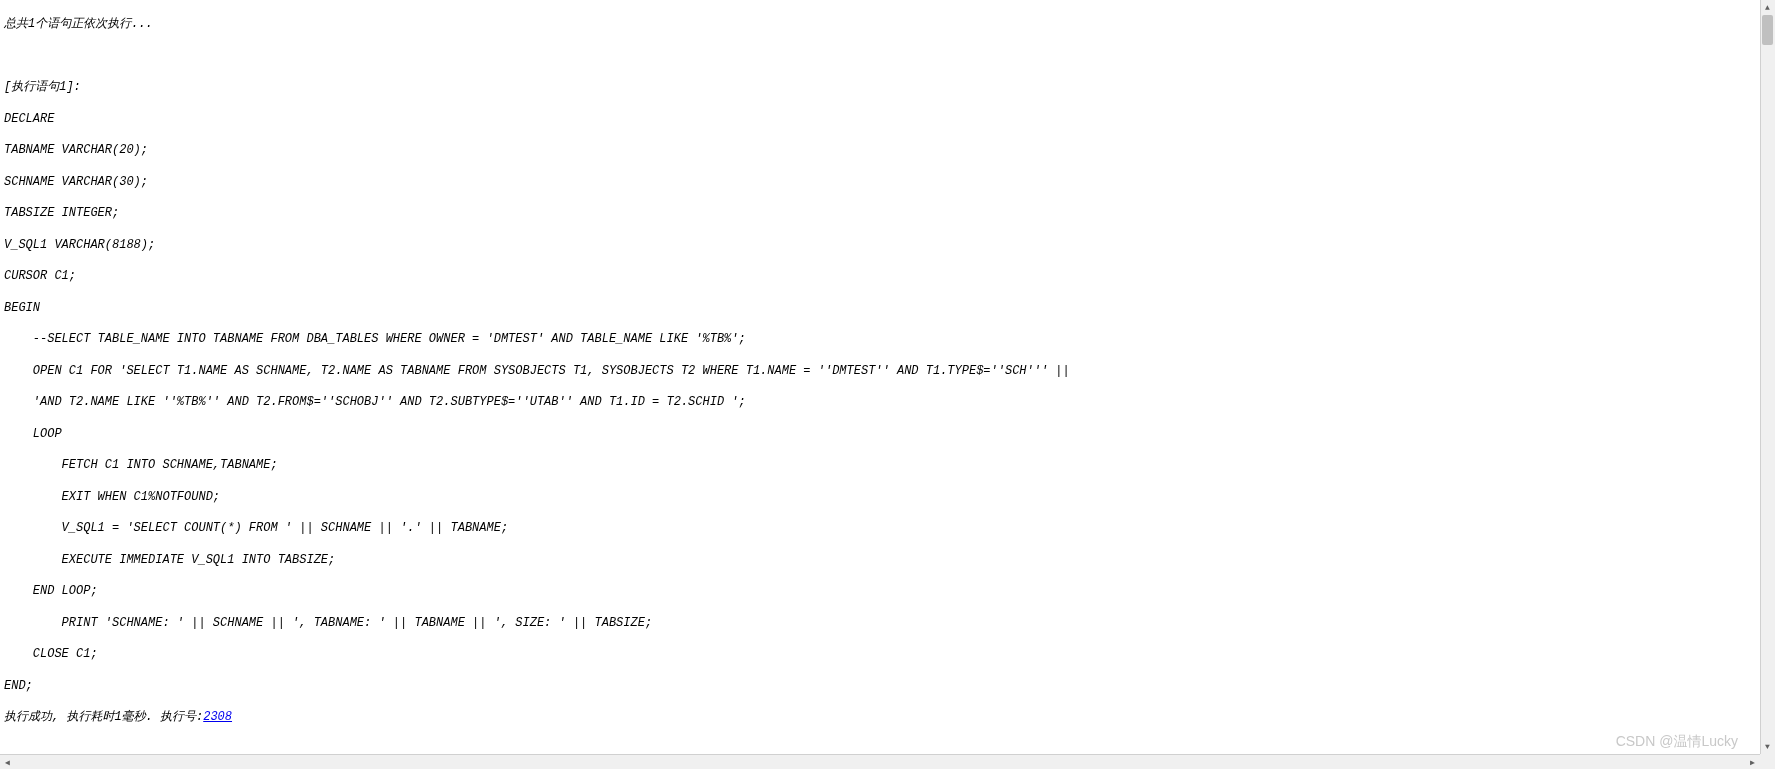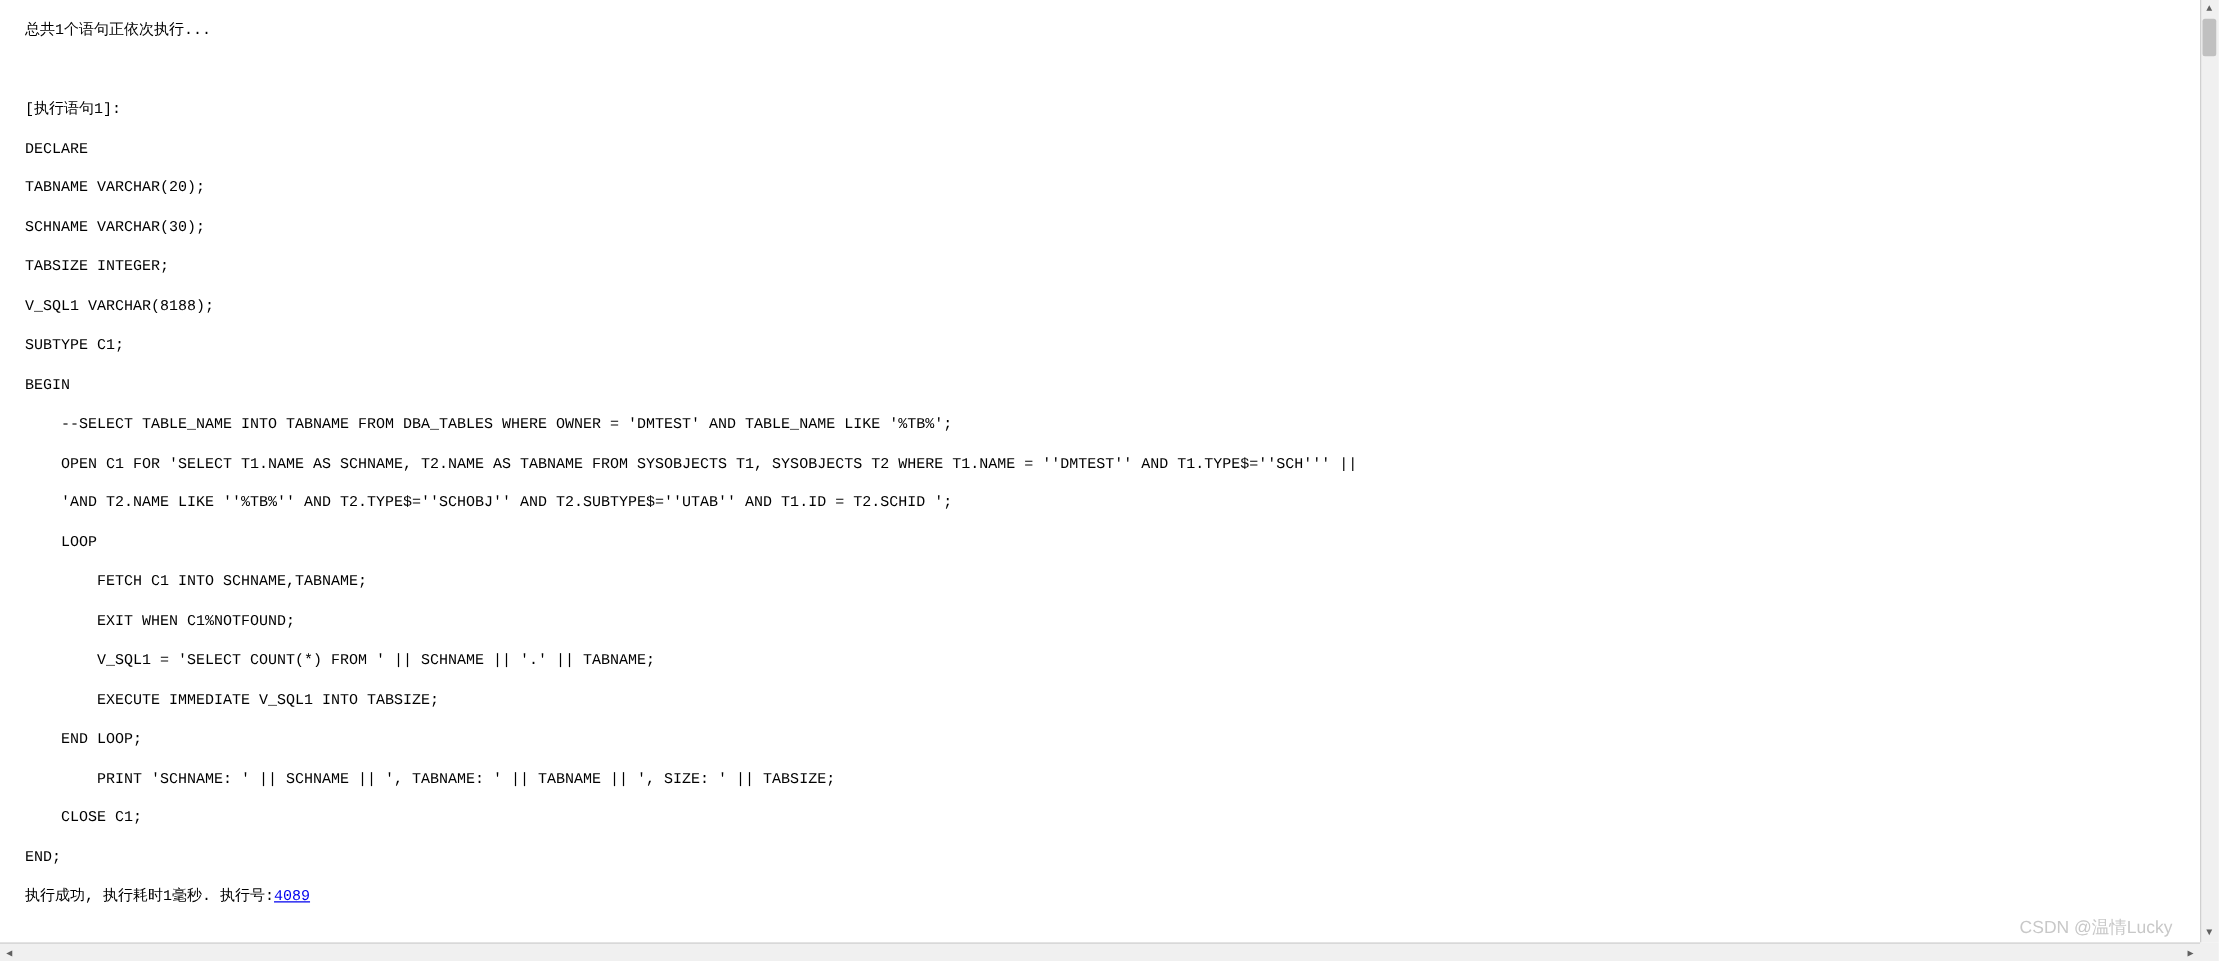--- a/index.html
+++ b/index.html
@@ -15,22 +15,23 @@
       overflow: hidden;
       position: relative;
       width: 1775px;
       height: 769px;
     }
     .content-area {
       width: 100%;
       height: calc(100% - 15px);
       overflow-y: auto;
       overflow-x: auto;
-      padding: 2px 20px;
+      padding: 2px 4px;
       white-space: pre;
+      font-style: italic;
     }
     .output-line {
       line-height: 17.5px;
       font-family: "Consolas", "Courier New", monospace;
       font-size: 12px;
       color: #000000;
     }
     .link-text {
       color: #0000EE;
       text-decoration: underline;
@@ -134,35 +135,35 @@
 
 <div class="content-area">
 <div class="output-line">总共1个语句正依次执行...</div>
 <div class="output-line"> </div>
 <div class="output-line">[执行语句1]:</div>
 <div class="output-line">DECLARE</div>
 <div class="output-line">TABNAME VARCHAR(20);</div>
 <div class="output-line">SCHNAME VARCHAR(30);</div>
 <div class="output-line">TABSIZE INTEGER;</div>
 <div class="output-line">V_SQL1 VARCHAR(8188);</div>
-<div class="output-line">SUBTYPE C1;</div>
+<div class="output-line">CURSOR C1;</div>
 <div class="output-line">BEGIN</div>
 <div class="output-line">    --SELECT TABLE_NAME INTO TABNAME FROM DBA_TABLES WHERE OWNER = 'DMTEST' AND TABLE_NAME LIKE '%TB%';</div>
 <div class="output-line">    OPEN C1 FOR 'SELECT T1.NAME AS SCHNAME, T2.NAME AS TABNAME FROM SYSOBJECTS T1, SYSOBJECTS T2 WHERE T1.NAME = ''DMTEST'' AND T1.TYPE$=''SCH''' ||</div>
-<div class="output-line">    'AND T2.NAME LIKE ''%TB%'' AND T2.TYPE$=''SCHOBJ'' AND T2.SUBTYPE$=''UTAB'' AND T1.ID = T2.SCHID ';</div>
+<div class="output-line">    'AND T2.NAME LIKE ''%TB%'' AND T2.FROM$=''SCHOBJ'' AND T2.SUBTYPE$=''UTAB'' AND T1.ID = T2.SCHID ';</div>
 <div class="output-line">    LOOP</div>
 <div class="output-line">        FETCH C1 INTO SCHNAME,TABNAME;</div>
 <div class="output-line">        EXIT WHEN C1%NOTFOUND;</div>
 <div class="output-line">        V_SQL1 = 'SELECT COUNT(*) FROM ' || SCHNAME || '.' || TABNAME;</div>
 <div class="output-line">        EXECUTE IMMEDIATE V_SQL1 INTO TABSIZE;</div>
 <div class="output-line">    END LOOP;</div>
 <div class="output-line">        PRINT 'SCHNAME: ' || SCHNAME || ', TABNAME: ' || TABNAME || ', SIZE: ' || TABSIZE;</div>
 <div class="output-line">    CLOSE C1;</div>
 <div class="output-line">END;</div>
-<div class="output-line"><span>执行成功, 执行耗时1毫秒. 执行号:</span><span class="link-text">4089</span></div>
+<div class="output-line"><span>执行成功, 执行耗时1毫秒. 执行号:</span><span class="link-text">2308</span></div>
 
 
 
 
 
 
 
 
 
 </div>

